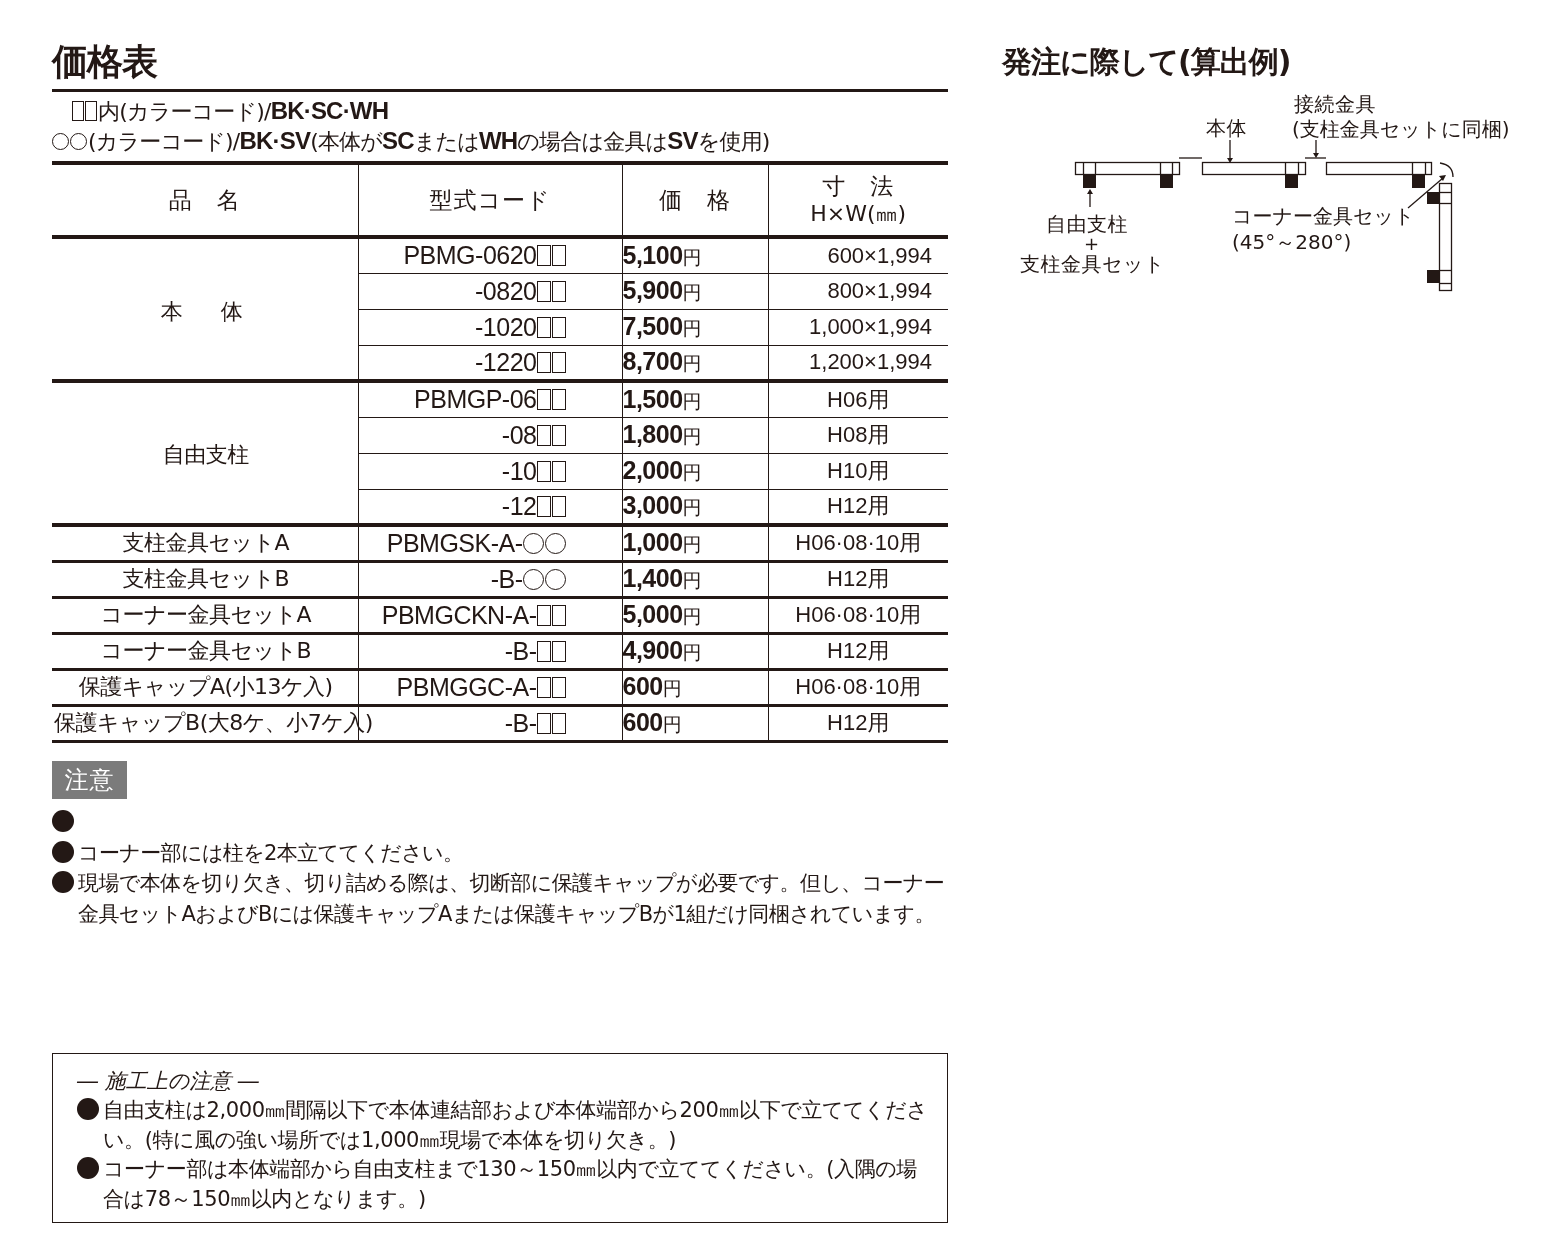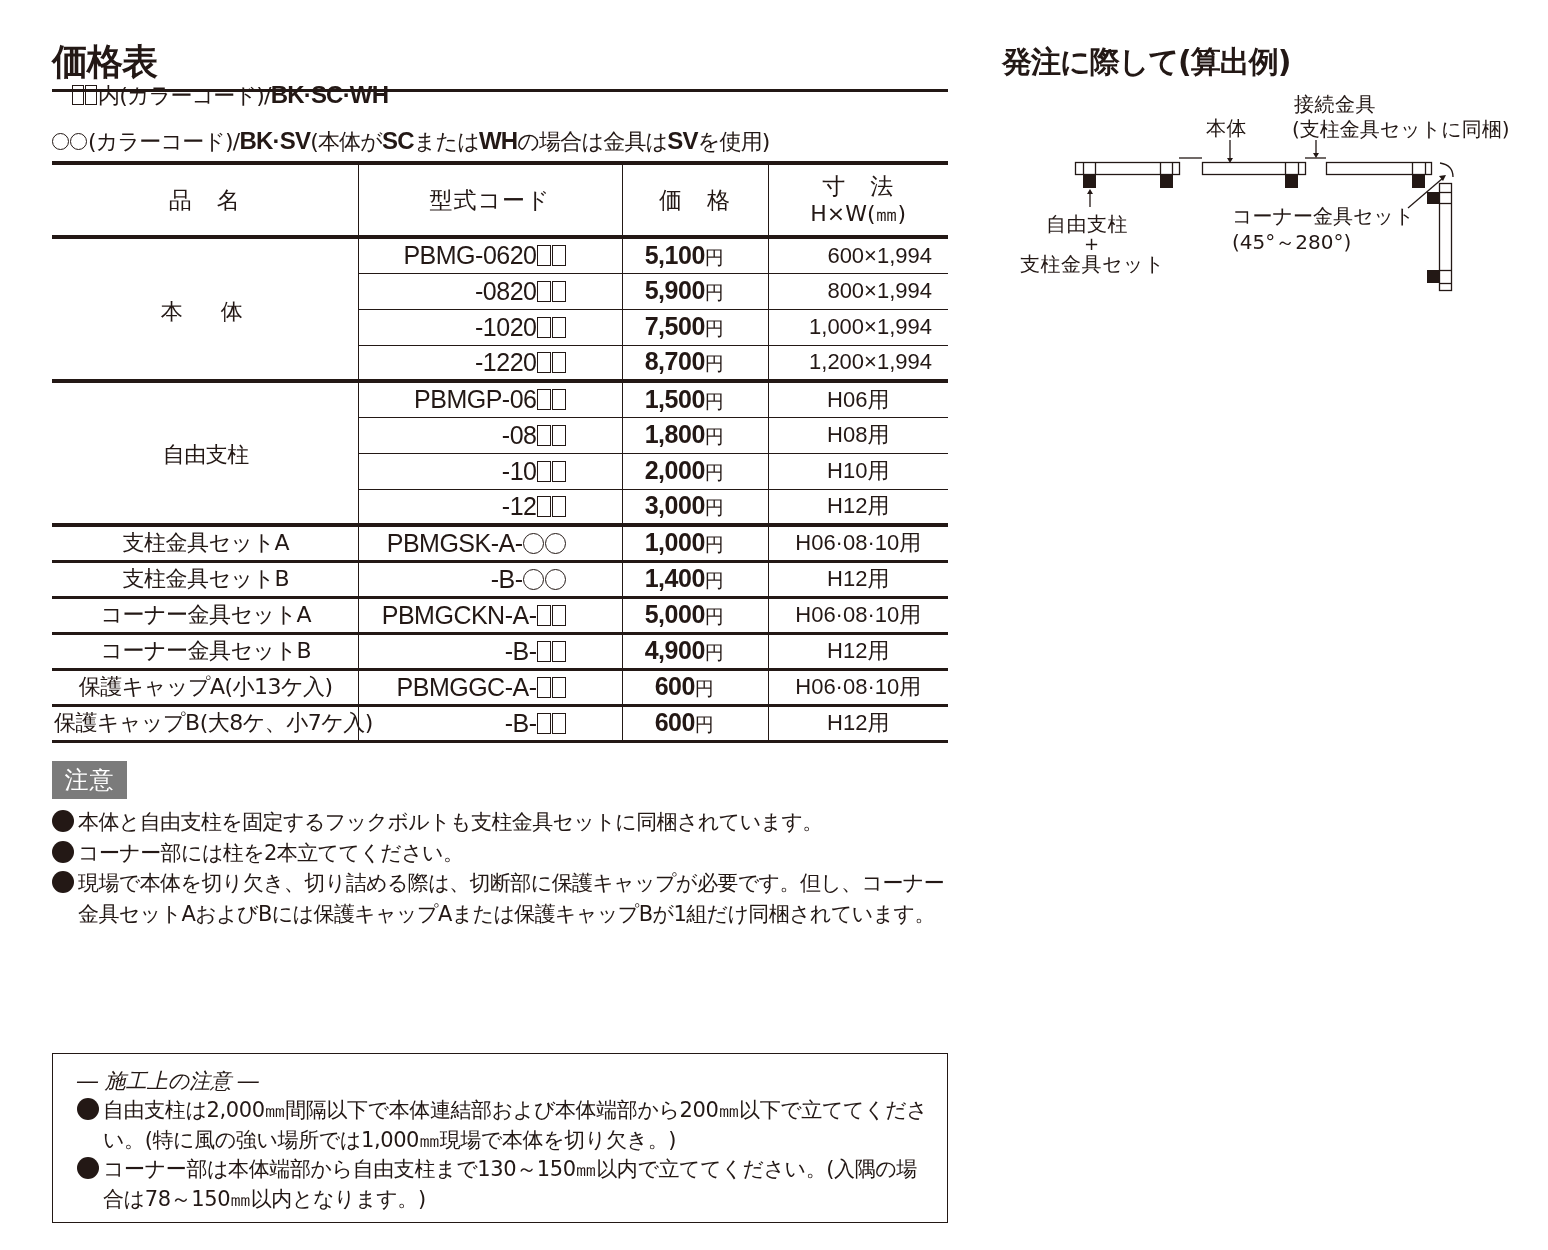--- a/index.html
+++ b/index.html
@@ -5,21 +5,21 @@
   html, body { margin: 0; padding: 0; background: #ffffff; }
   body { width: 1548px; height: 1250px; position: relative; overflow: hidden;
          font-family: "DejaVu Sans", "Liberation Sans", sans-serif; color: #231815; }
   .abs { position: absolute; }
 
   
   #title { left: 52px; top: 38px; font-size: 36px; font-weight: bold; letter-spacing: -1px; line-height: 48px; }
   #rule-top { left: 52px; top: 89px; width: 896px; height: 3px; background: #231815; }
   .colornote { left: 52px; font-size: 22px; line-height: 30px; white-space: nowrap; letter-spacing: -0.8px; }
   .colornote b { font-family: "Liberation Sans", sans-serif; font-weight: bold; font-size: 24px; }
-  #cn1 { top: 80px; padding-left: 20px; }
+  #cn1 { top: 96px; padding-left: 20px; }
   #cn2 { top: 126px; }
   .sq { display: inline-block; width: 10px; height: 18px; border: 1px solid #231815; vertical-align: -2px; margin-right: 1px; }
   .ci { display: inline-block; width: 15px; height: 15px; border: 1px solid #231815; border-radius: 50%; vertical-align: -1px; margin-right: 1px; }
 
   
   #price-table { left: 52px; top: 161px; width: 896px; border-collapse: collapse; table-layout: fixed; }
   #price-table td, #price-table th { padding: 0; font-weight: normal; height: 36px; box-sizing: border-box; white-space: nowrap; }
   #price-table thead th { height: 74px; font-size: 23px; line-height: 27px; text-align: center; vertical-align: middle; letter-spacing: 1px; }
   .col1 { width: 306px; }
   .col2 { width: 264px; }
@@ -27,21 +27,21 @@
   .col4 { width: 180px; }
   .vl { border-left: 1px solid #231815; }
   .th-top { border-top: 4px solid #231815; }
   .b-thick { border-bottom: 4px solid #231815; }
   .b-mid { border-bottom: 3px solid #231815; }
   .b-thin { border-bottom: 1px solid #231815; }
   .name { font-size: 22px; text-align: center; padding-left: 2px !important; letter-spacing: -0.5px; }
   .code { font-family: "Liberation Sans", sans-serif; font-weight: normal; font-size: 25px; text-align: right; padding-right: 55px !important; letter-spacing: -0.5px; }
   .code .sq { width: 12px; height: 19px; vertical-align: -2px; }
   .code .ci { width: 19px; height: 19px; vertical-align: -2px; }
-  .price { font-family: "Liberation Sans", sans-serif; text-align: center; padding-right: 22px !important; font-size: 25px; font-weight: bold !important; letter-spacing: -0.5px; margin-top: 44px; }
+  .price { font-family: "Liberation Sans", sans-serif; text-align: left; padding-right: 22px !important; font-size: 25px; font-weight: bold !important; letter-spacing: -0.5px; margin-top: 44px; }
   .price .yen { font-size: 19px; font-weight: normal; font-family: "DejaVu Sans", sans-serif; }
   .size { font-family: "Liberation Sans", sans-serif; font-size: 22px; text-align: center; }
   .size.r { text-align: right; padding-right: 16px !important; }
 
   
   #caution-badge { left: 52px; top: 761px; width: 75px; height: 38px; background: #7b7b7b; color: #ffffff; font-size: 24px; line-height: 38px; text-align: center; letter-spacing: 1px; }
   #notes { left: 52px; top: 807px; width: 900px; font-size: 21px; line-height: 30.5px; letter-spacing: -0.6px; }
   .note { padding-left: 26px; text-indent: -26px; }
   .bullet { display: inline-block; width: 22px; height: 22px; border-radius: 50%; background: #231815; vertical-align: -3px; margin-right: 4px; text-indent: 0; }
 
@@ -166,21 +166,21 @@
       <td class="name b-mid">保護キャップB(大8ケ、小7ケ入)</td>
       <td class="code vl b-mid" style="padding-right:44px"><span>-B-</span><span class="sq"></span><span class="sq"></span></td>
       <td class="price vl b-mid"><span>600</span><span class="yen">円</span></td>
       <td class="size vl b-mid">H12用</td>
     </tr>
   </tbody>
 </table>
 
 <div id="caution-badge" class="abs">注意</div>
 <div id="notes" class="abs">
-  <div class="note"><span class="bullet"></span><span>本体と自由支柱を固定するフックボルトも支柱金具セットに同梱されています。</span></div>
+  <div class="note"><span class="bullet"></span></div>
   <div class="note"><span class="bullet"></span><span>コーナー部には柱を2本立ててください。</span></div>
   <div class="note"><span class="bullet"></span><span>現場で本体を切り欠き、切り詰める際は、切断部に保護キャップが必要です。但し、コーナー金具セットAおよびBには保護キャップAまたは保護キャップBが1組だけ同梱されています。</span></div>
 </div>
 
 <div id="box" class="abs">
   <div id="box-title">― 施工上の注意 ―</div>
   <div id="box-notes">
     <div class="box-note"><span class="bullet"></span><span>自由支柱は2,000㎜間隔以下で本体連結部および本体端部から200㎜以下で立ててください。(特に風の強い場所では1,000㎜現場で本体を切り欠き。)</span></div>
     <div class="box-note"><span class="bullet"></span><span>コーナー部は本体端部から自由支柱まで130～150㎜以内で立ててください。(入隅の場合は78～150㎜以内となります。)</span></div>
   </div>

